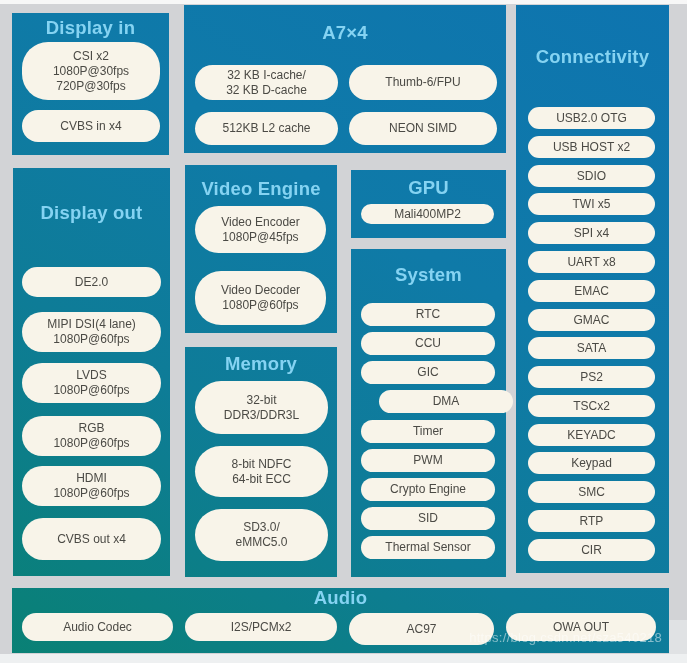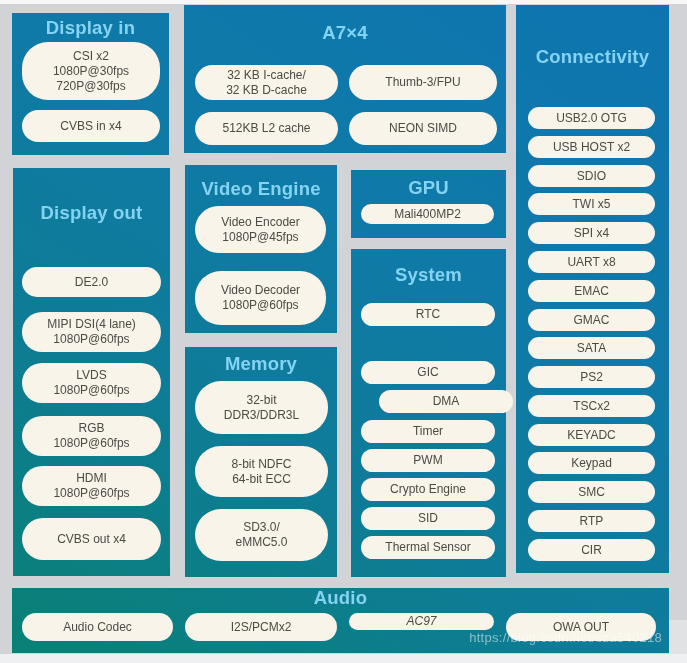--- a/index.html
+++ b/index.html
@@ -25,21 +25,21 @@
     <div class="bx" style="left:10px;right:9px;top:29px;height:58px;">CSI x2
 1080P@30fps
 720P@30fps</div>
     <div class="bx" style="left:10px;right:9px;top:97px;height:32px;">CVBS in x4</div>
   </div>
 
   <div class="blk" style="left:184px;top:5px;width:322px;height:148px;">
     <div class="ttl" style="top:16px;">A7×4</div>
     <div class="bx" style="left:11px;width:143px;top:60px;height:35px;">32 KB I-cache/
 32 KB D-cache</div>
-    <div class="bx" style="left:165px;width:148px;top:60px;height:35px;">Thumb-3/FPU</div>
+    <div class="bx" style="left:165px;width:148px;top:60px;height:35px;">Thumb-6/FPU</div>
     <div class="bx" style="left:11px;width:143px;top:107px;height:33px;">512KB L2 cache</div>
     <div class="bx" style="left:165px;width:148px;top:107px;height:33px;">NEON SIMD</div>
   </div>
 
   <div class="blk" style="left:516px;top:5px;width:153px;height:568px;">
     <div class="ttl" style="top:40px;">Connectivity</div>
     <div class="bx" style="left:12px;width:127px;top:102px;height:22px;">USB2.0 OTG</div>
     <div class="bx" style="left:12px;width:127px;top:131px;height:22px;">USB HOST x2</div>
     <div class="bx" style="left:12px;width:127px;top:160px;height:22px;">SDIO</div>
     <div class="bx" style="left:12px;width:127px;top:188px;height:22px;">TWI x5</div>
@@ -80,20 +80,21 @@
   </div>
 
   <div class="blk" style="left:351px;top:170px;width:155px;height:68px;">
     <div class="ttl" style="top:6px;">GPU</div>
     <div class="bx" style="left:10px;width:133px;top:34px;height:20px;">Mali400MP2</div>
   </div>
 
   <div class="blk" style="left:351px;top:249px;width:155px;height:328px;">
     <div class="ttl" style="top:14px;">System</div>
     <div class="bx" style="left:10px;width:134px;top:54px;height:23px;">RTC</div>
+    <div class="bx" style="left:10px;width:134px;top:83px;height:23px;">CCU</div>
     <div class="bx" style="left:10px;width:134px;top:112px;height:23px;">GIC</div>
     <div class="bx" style="left:10px;width:134px;top:141px;height:23px;margin-left:18px;">DMA</div>
     <div class="bx" style="left:10px;width:134px;top:171px;height:23px;">Timer</div>
     <div class="bx" style="left:10px;width:134px;top:200px;height:23px;">PWM</div>
     <div class="bx" style="left:10px;width:134px;top:229px;height:23px;">Crypto Engine</div>
     <div class="bx" style="left:10px;width:134px;top:258px;height:23px;">SID</div>
     <div class="bx" style="left:10px;width:134px;top:287px;height:23px;">Thermal Sensor</div>
   </div>
 
   <div class="blk" style="left:185px;top:347px;width:152px;height:230px;">
@@ -103,18 +104,18 @@
     <div class="bx" style="left:10px;width:133px;top:99px;height:51px;">8-bit NDFC
 64-bit ECC</div>
     <div class="bx" style="left:10px;width:133px;top:162px;height:52px;">SD3.0/
 eMMC5.0</div>
   </div>
 
   <div class="blk" style="left:12px;top:588px;width:657px;height:65px;">
     <div class="ttl" style="top:-2px;">Audio</div>
     <div class="bx" style="left:10px;width:151px;top:25px;height:28px;">Audio Codec</div>
     <div class="bx" style="left:173px;width:152px;top:25px;height:28px;">I2S/PCMx2</div>
-    <div class="bx" style="left:337px;width:145px;top:25px;height:17px;font-style:italic;">AC97</div>
+    <div class="bx" style="left:337px;width:145px;top:25px;height:32px;">AC97</div>
     <div class="bx" style="left:494px;width:150px;top:25px;height:28px;">OWA OUT</div>
   </div>
 
   <div id="watermark">https://blog.csdn.net/sza540218</div>
 </div>
 
 </body></html>

